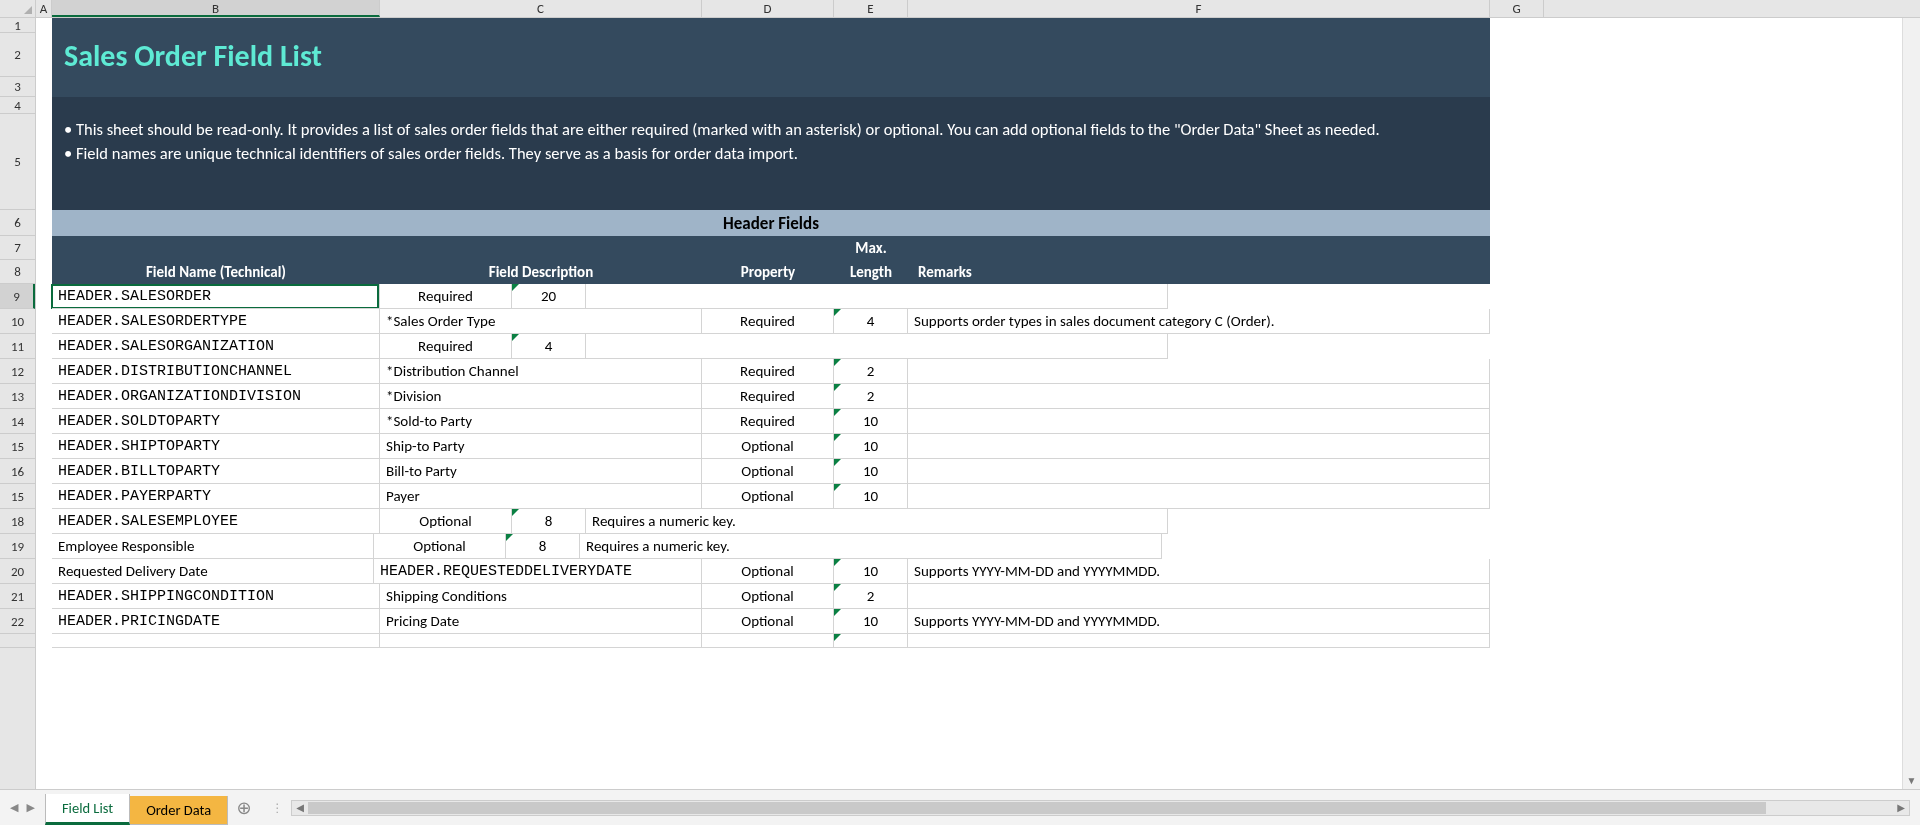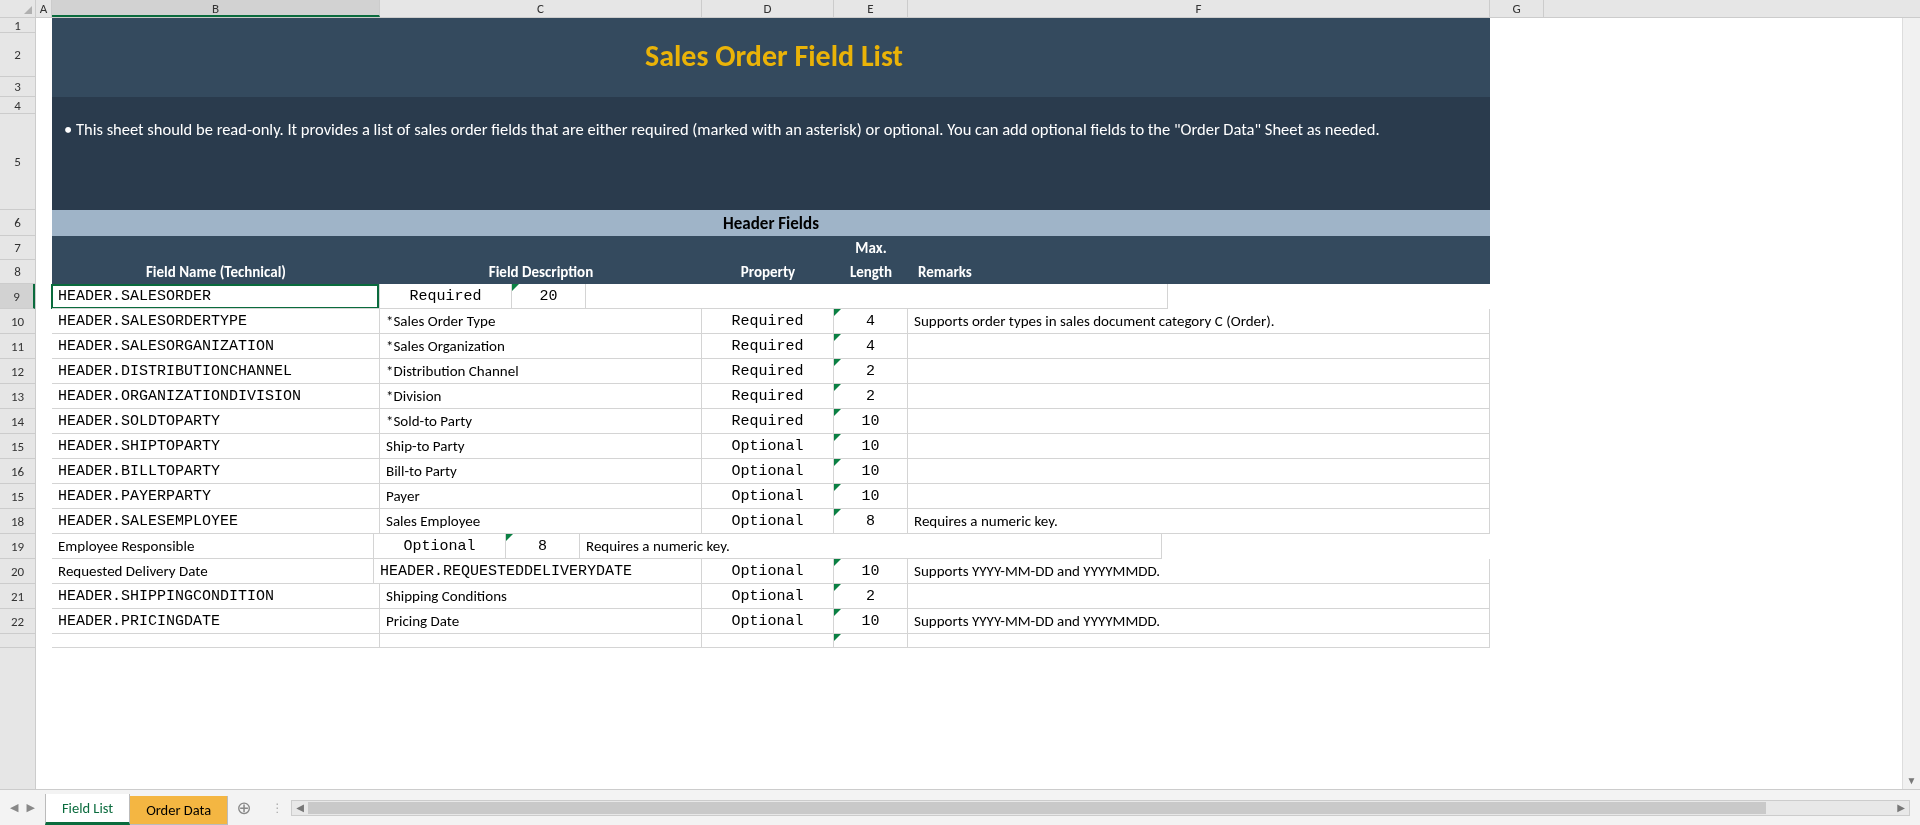--- a/index.html
+++ b/index.html
@@ -21,29 +21,29 @@
 .row-header { border-bottom: 1px solid #ccc; text-align: center; color: #333; font-size: 13px; display: flex; align-items: center; justify-content: center; }
 .row-header.sel { background: #d2d2d2; border-right: 2px solid #0a6b3d; }
 
 
 .grid-body { grid-column: 2; grid-row: 2; position: relative; overflow: hidden; }
 .row { display: flex; }
 .cell { border-right: 1px solid #d4d4d4; border-bottom: 1px solid #d4d4d4; padding: 0 6px; display: flex; align-items: center; white-space: nowrap; overflow: hidden; position: relative; }
 .noborder .cell { border-right: none; border-bottom: none; }
 
 
-.title-band { background: #344a5e; color: #eab308; justify-content: center; }
+.title-band { background: #344a5e; color: #5eead4; }
 .title-text { font-size: 30px; font-weight: bold; padding-left: 6px; }
 .sub-band { background: #2a3b4d; color: #fff; }
 .sub-text { font-size: 16.5px; padding: 0 6px; line-height: 1.45; }
 .section-band { background: #9fb4c8; color: #000; font-weight: bold; font-size: 17px; justify-content: center; }
 .table-head { background: #344a5e; color: #fff; font-weight: bold; text-align: center; justify-content: center; }
 
 .mono { font-family: "Courier New", monospace; font-size: 15px; }
-.center { justify-content: center; font-family: Liberation Mono, monospace; }
+.center { justify-content: center; }
 
 
 .tri::before { content: ""; position: absolute; top: 0; left: 0; width: 0; height: 0; border-top: 7px solid #0b8043; border-right: 7px solid transparent; }
 
 
 .active-cell-outline { position: absolute; border: 2px solid #0a6b3d; pointer-events: none; }
 
 
 .tabstrip { position: absolute; left: 0; right: 0; bottom: 0; height: 36px; background: #f3f3f3; border-top: 1px solid #ccc; display: flex; align-items: stretch; }
 .tab-nav { display: flex; align-items: center; padding: 0 10px; gap: 8px; color: #888; }
@@ -154,20 +154,21 @@
       <div class="cell sub-band" style="width:1438px"></div>
       <div class="cell wG"></div>
         <div class="cell wRest"></div>
     </div>
 
     <div class="row noborder" style="height:96px">
       <div class="cell wA"></div>
       <div class="cell sub-band" style="width:1438px; align-items:flex-start; padding-top:4px; white-space:normal;">
         <div>
           <div class="sub-text">• This sheet should be read-only. It provides a list of sales order fields that are either required (marked with an asterisk) or optional. You can add optional fields to the "Order Data" Sheet as needed.</div>
+          <div class="sub-text">• Field names are unique technical identifiers of sales order fields. They serve as a basis for order data import.</div>
         </div>
       </div>
       <div class="cell wG"></div>
         <div class="cell wRest"></div>
     </div>
 
     <div class="row noborder" style="height:26px">
       <div class="cell wA"></div>
       <div class="cell section-band" style="width:1438px">Header Fields</div>
       <div class="cell wG"></div>
@@ -211,21 +212,20 @@
           <div class="cell wC">*Sales Order Type</div>
           <div class="cell wD center">Required</div>
           <div class="cell wE center tri">4</div>
           <div class="cell wF">Supports order types in sales document category C (Order).</div>
           <div class="cell wG" style="border:none"></div>
           <div class="cell wRest" style="border:none"></div>
         </div>
         <div class="row" style="height: 25px;">
           <div class="cell wA" style="border:none"></div>
           <div class="cell wB mono">HEADER.SALESORGANIZATION</div>
-          <div class="cell wC">*Sales Organization</div>
           <div class="cell wD center">Required</div>
           <div class="cell wE center tri">4</div>
           <div class="cell wF"></div>
           <div class="cell wG" style="border:none"></div>
           <div class="cell wRest" style="border:none"></div>
         </div>
         <div class="row" style="height: 25px;">
           <div class="cell wA" style="border:none"></div>
           <div class="cell wB mono">HEADER.DISTRIBUTIONCHANNEL</div>
           <div class="cell wC">*Distribution Channel</div>
@@ -281,21 +281,20 @@
           <div class="cell wC">Payer</div>
           <div class="cell wD center">Optional</div>
           <div class="cell wE center tri">10</div>
           <div class="cell wF"></div>
           <div class="cell wG" style="border:none"></div>
           <div class="cell wRest" style="border:none"></div>
         </div>
         <div class="row" style="height: 25px;">
           <div class="cell wA" style="border:none"></div>
           <div class="cell wB mono">HEADER.SALESEMPLOYEE</div>
-          <div class="cell wC">Sales Employee</div>
           <div class="cell wD center">Optional</div>
           <div class="cell wE center tri">8</div>
           <div class="cell wF">Requires a numeric key.</div>
           <div class="cell wG" style="border:none"></div>
           <div class="cell wRest" style="border:none"></div>
         </div>
         <div class="row" style="height: 25px;">
           <div class="cell wA" style="border:none"></div>
           <div class="cell wC">Employee Responsible</div>
           <div class="cell wD center">Optional</div>

